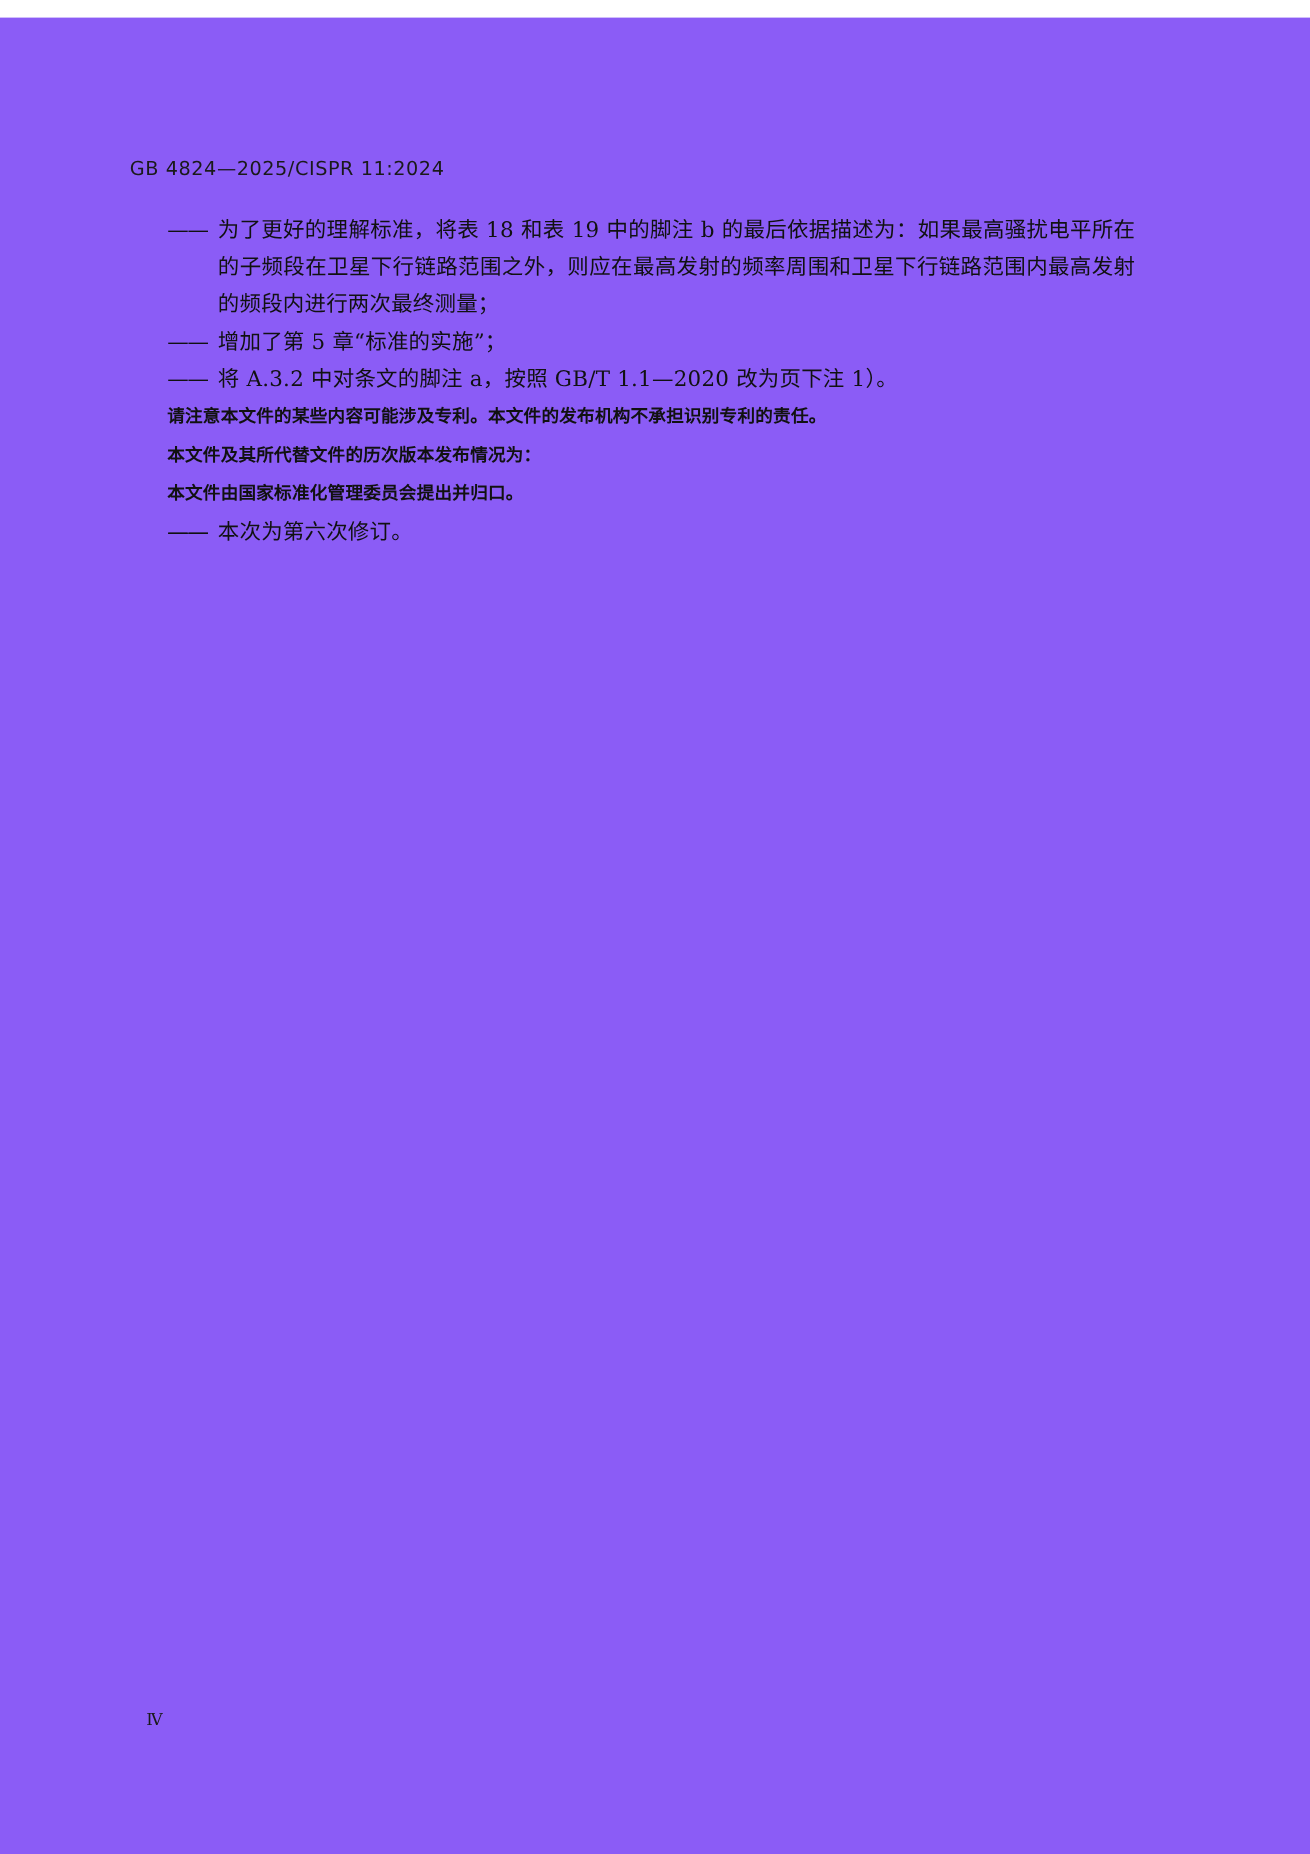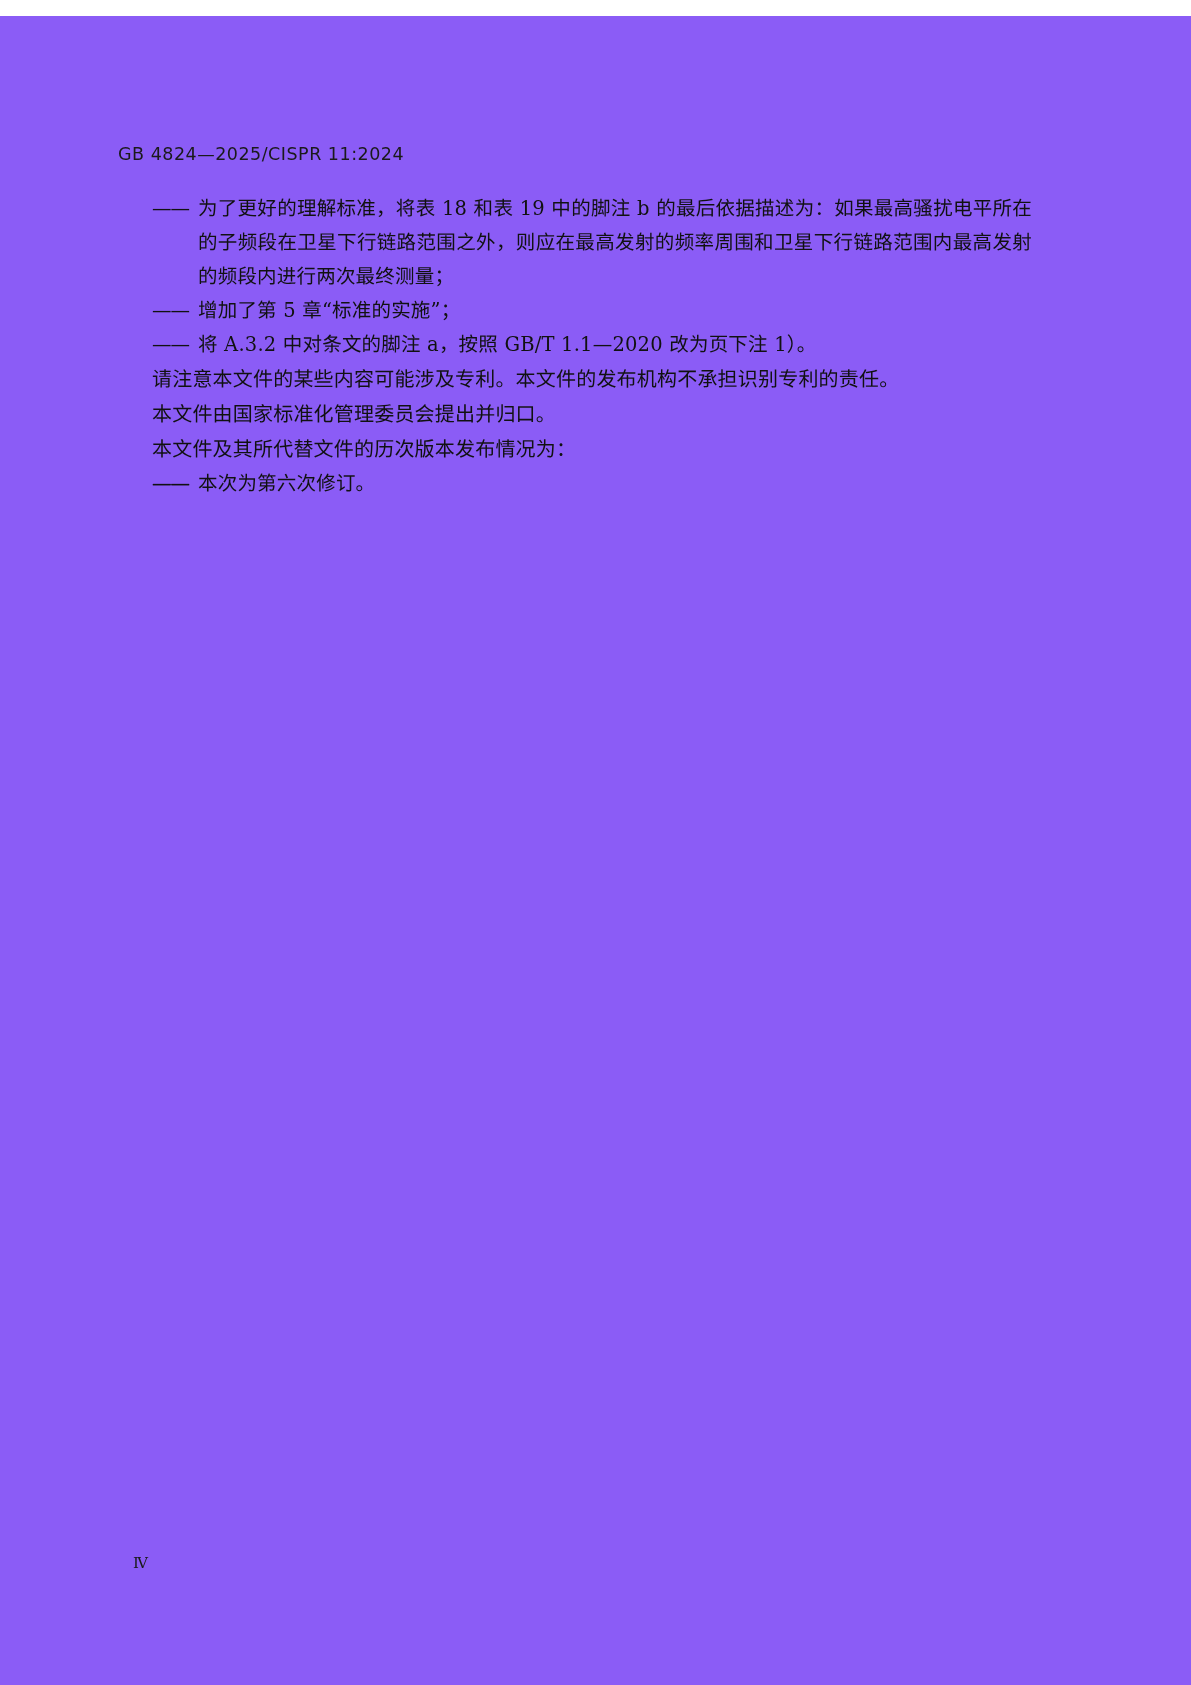--- a/index.html
+++ b/index.html
@@ -27,26 +27,27 @@
     color: #1a1a1a;
     white-space: nowrap;
   }
   .content {
     position: absolute;
     top: 176px;
     left: 152px;
     width: 880px;
   }
   .para {
-    font-size: 20px;
+    font-size: 16px;
     line-height: 34px;
     text-align: justify;
     text-justify: inter-ideograph;
     letter-spacing: 0.2px;
     margin: 0 0 1px 0;
+    font-weight: bold;
   }
   .dash-item {
     display: block;
     position: relative;
     padding-left: 46px;
     font-size: 19.5px;
     line-height: 34px;
     text-align: justify;
     text-justify: inter-ideograph;
     letter-spacing: 0.2px;
@@ -88,22 +89,22 @@
       <span class="dash">——</span>
       <span>增加了第 5 章“标准的实施”；</span>
     </p>
 
     <p class="dash-item">
       <span class="dash">——</span>
       <span>将 A.3.2 中对条文的脚注 a，按照 GB/T 1.1—2020 改为页下注 1）。</span>
     </p>
 
     <p class="para">请注意本文件的某些内容可能涉及专利。本文件的发布机构不承担识别专利的责任。</p>
+    <p class="para">本文件及其所代替文件的历次版本发布情况为：</p>
     <p class="para">本文件由国家标准化管理委员会提出并归口。</p>
-    <p class="para">本文件及其所代替文件的历次版本发布情况为：</p>
 
     <p class="dash-item">
       <span class="dash">——</span>
     </p>
 
     <p class="dash-item">
       <span class="dash">——</span>
       <span>本次为第六次修订。</span>
     </p>
 

